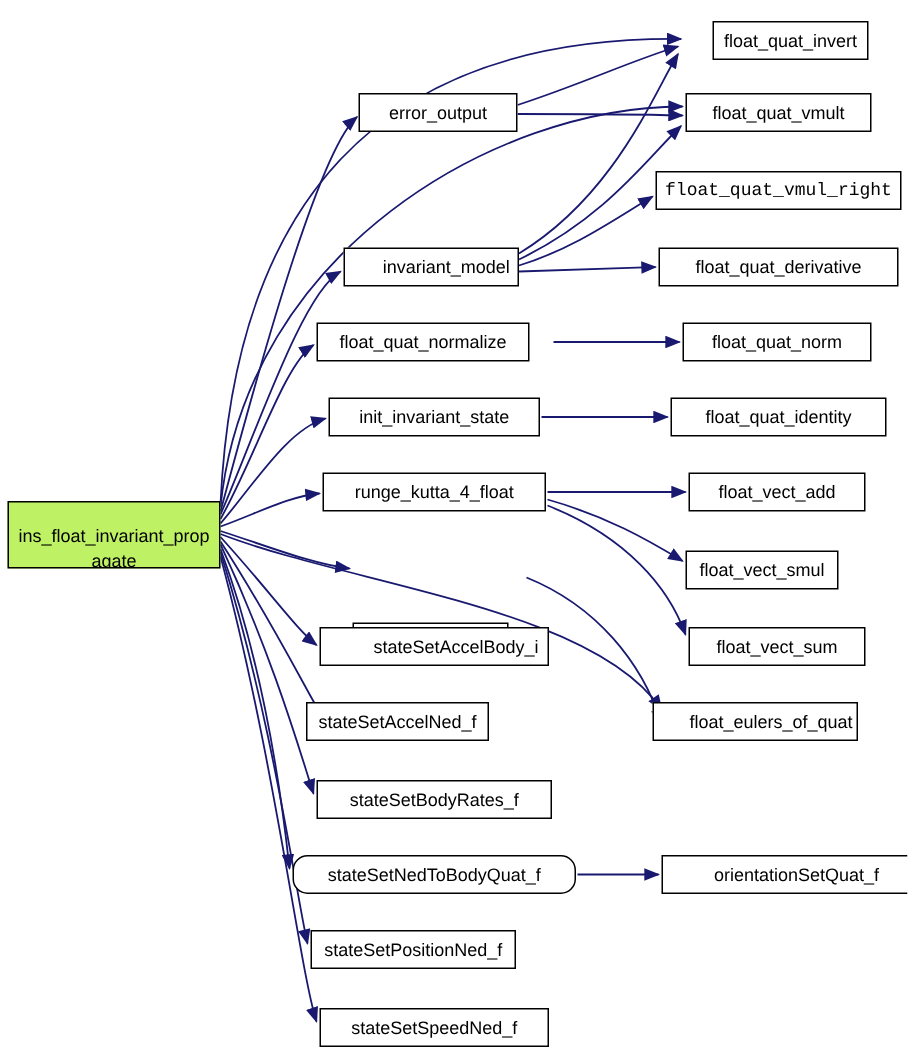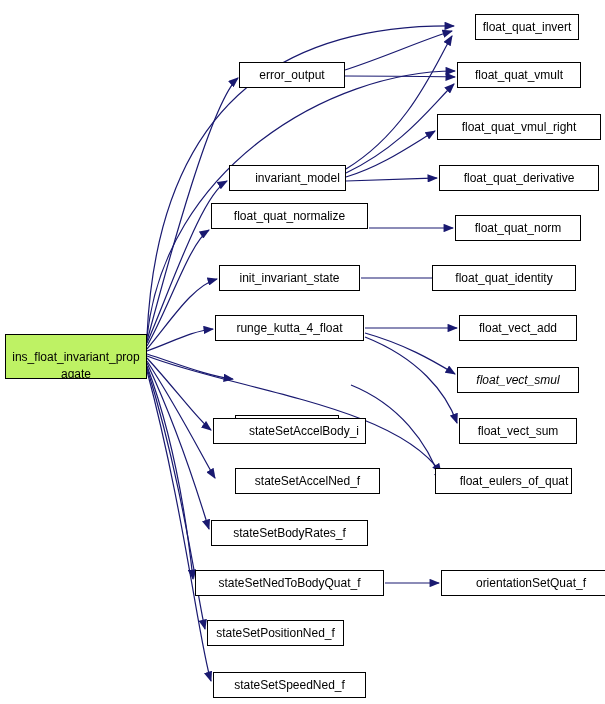--- a/index.html
+++ b/index.html
@@ -8,38 +8,38 @@
   #edges{position:absolute;left:0;top:0;width:605px;height:704px;}
   .node{position:absolute;box-sizing:border-box;height:26px;border:1px solid #000;
         background:#fff;color:#000;font-size:12px;line-height:24px;text-align:center;
         white-space:nowrap;overflow:hidden;cursor:pointer;}
   .node.main{background:#bef264;height:45px;line-height:17px;white-space:normal;
              overflow-wrap:anywhere;padding:14px 3px;cursor:default;}
   
   .n0{left:5px;top:334px;width:142px;}
   .n1{left:239px;top:62px;width:106px;}
   .n2{left:229px;top:165px;width:117px;padding-left:20px;}
-  .n3{left:211px;top:203px;width:157px;}
+  .n3{left:211px;top:215px;width:142px;}
   .n4{left:219px;top:265px;width:141px;}
   .n5{left:215px;top:315px;width:149px;}
   .n6{left:235px;top:378px;width:104px;margin-top:37px;}
   .n7{left:213px;top:418px;width:153px;padding-left:29px;}
-  .n8{left:235px;top:468px;width:145px;}
+  .n8{left:204px;top:468px;width:122px;}
   .n9{left:211px;top:520px;width:157px;}
-  .n10{left:195px;top:570px;width:189px;}
+  .n10{left:195px;top:570px;width:189px;border-radius:10px;}
   .n11{left:207px;top:620px;width:137px;}
   .n12{left:213px;top:672px;width:153px;}
   .n13{left:455px;top:14px;width:104px;margin-left:20px;}
   .n14{left:457px;top:62px;width:124px;}
-  .n15{left:437px;top:114px;width:164px;}
+  .n15{left:437px;top:114px;width:164px;font-family:Liberation Mono, monospace;}
   .n16{left:439px;top:165px;width:160px;}
   .n17{left:455px;top:215px;width:126px;}
-  .n18{left:432px;top:265px;width:144px;}
+  .n18{left:447px;top:265px;width:144px;}
   .n19{left:459px;top:315px;width:118px;}
-  .n20{left:457px;top:367px;width:122px;font-style:italic;}
+  .n20{left:457px;top:367px;width:102px;}
   .n21{left:459px;top:418px;width:118px;}
   .n22{left:435px;top:468px;width:137px;padding-left:21px;}
   .n23{left:441px;top:570px;width:180px;}
   .edge{fill:none;stroke:#191970;stroke-width:1.2;}
 </style>
 </head>
 <body>
 
 <div id="graph">
 

